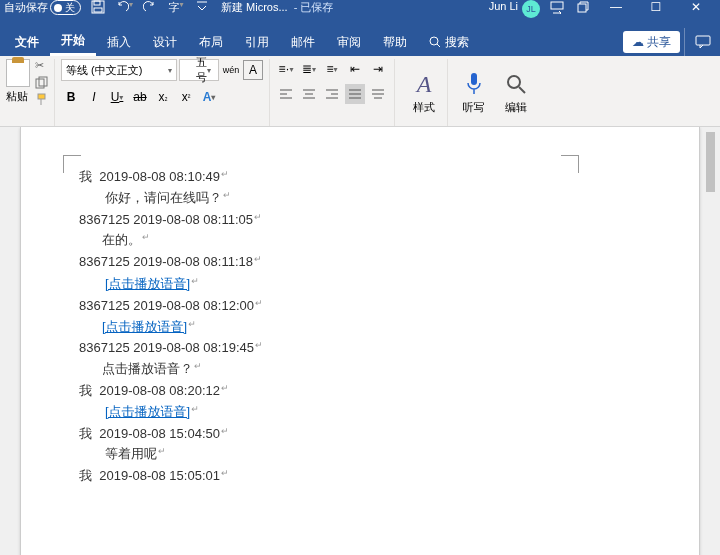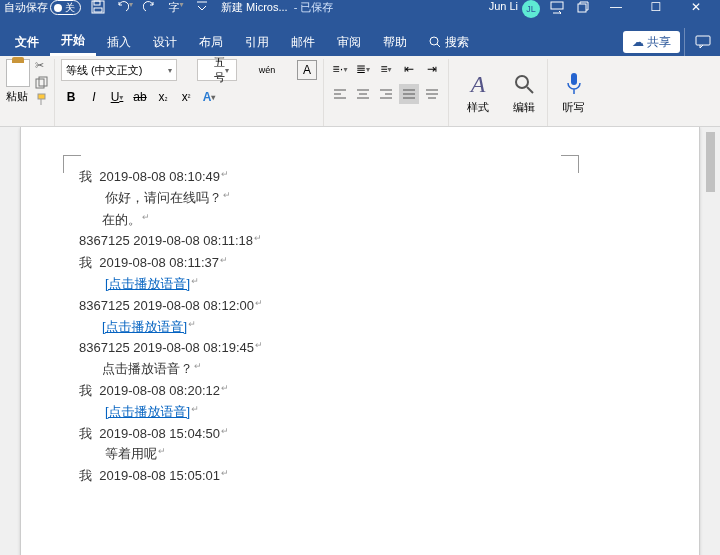--- a/index.html
+++ b/index.html
@@ -20,21 +20,21 @@
 .ribbon-tabs .share { margin-left:auto; margin-right:4px; background:#fff; color:#2b579a; padding:0 9px; height:22px; align-self:center; border-radius:3px; display:flex; align-items:center; cursor:pointer; }
 .commentbtn { width:36px; display:flex; align-items:center; justify-content:center; border-left:1px solid rgba(255,255,255,.3); cursor:pointer; }
 .ribbon { height:71px; background:#f3f2f1; border-bottom:1px solid #d4d4d4; display:flex; padding:3px 6px 0 6px; }
 .group { display:flex; flex-direction:column; border-right:1px solid #e1dfdd; margin-right:6px; padding-right:6px; }
 .paste { display:flex; flex-direction:column; align-items:flex-start; cursor:pointer; }
 .paste .picon { width:24px; height:28px; background:#fff; border:1px solid #bbb; position:relative; }
 .paste .picon:after { content:""; position:absolute; left:50%; top:-3px; transform:translateX(-50%); width:12px; height:6px; background:#c9953a; border-radius:2px 2px 0 0; }
 .paste .lbl { font-size:11px; margin-top:2px; }
 .clipside { display:flex; flex-direction:column; gap:4px; margin-left:5px; font-size:11px; color:#666; }
 .clipside span { cursor:pointer; display:flex; align-items:center; }
-.fontgroup .row { display:flex; align-items:center; gap:20px;text-align:right; }
+.fontgroup .row { display:flex; align-items:center; gap:2px;text-align:right; }
 .fontname { width:116px; height:22px; background:#fff; border:1px solid #c8c6c4; font-size:11px; padding:1px 4px; display:flex; align-items:center; justify-content:space-between; }
 .fontsize { width:40px; height:22px; background:#fff; border:1px solid #c8c6c4; font-size:11px; padding:1px 16px; display:flex; align-items:center; justify-content:space-between; }
 .caret { font-size:8px; color:#666; }
 .mini { width:20px; height:20px; display:flex; align-items:center; justify-content:center; font-size:12px; cursor:pointer; }
 .mini.box { border:1px solid #999; width:20px; height:20px; }
 .row2 { margin-top:6px; display:flex; gap:3px; }
 .parag .row { display:flex; gap:3px; }
 .parag .row2 { margin-top:5px; }
 .rgroup { display:flex; flex-direction:column; align-items:center; justify-content:center; width:46px; cursor:pointer; }
 .rgroup .big { font-size:24px; height:28px; display:flex; align-items:center; }
@@ -233,57 +233,57 @@
             <line x1="3" y1="10" x2="11" y2="10" stroke="#555"></line>
           </svg>
         </span>
     </div>
   </div>
 
   <div class="rgroup">
     <span class="big" style="font-family:serif;font-style:italic;color:#558">A</span>
     <span class="lbl">样式</span>
   </div>
+  <div class="rgroup" style="border-left:1px solid #e1dfdd;padding-left:6px">
+    <span class="big">
+        <svg width="22" height="26">
+          <rect x="8" y="2" width="6" height="12" rx="3" fill="#2564cf"></rect>
+          <path d="M5 12 A6 6 0 0 0 17 12 M11 18 L11 23" fill="none" stroke="#2564cf" stroke-width="1.5"></path>
+        </svg>
+      </span>
+    <span class="lbl">听写</span>
+  </div>
   <div class="rgroup">
     <span class="big">
         <svg width="22" height="22">
           <circle cx="9" cy="9" r="6" fill="none" stroke="#555" stroke-width="2"></circle>
           <line x1="14" y1="14" x2="20" y2="20" stroke="#555" stroke-width="2"></line>
         </svg>
       </span>
     <span class="lbl">编辑</span>
   </div>
-  <div class="rgroup" style="border-left:1px solid #e1dfdd;padding-left:6px">
-    <span class="big">
-        <svg width="22" height="26">
-          <rect x="8" y="2" width="6" height="12" rx="3" fill="#2564cf"></rect>
-          <path d="M5 12 A6 6 0 0 0 17 12 M11 18 L11 23" fill="none" stroke="#2564cf" stroke-width="1.5"></path>
-        </svg>
-      </span>
-    <span class="lbl">听写</span>
-  </div>
 </div>
 
 <div class="page-area">
   <div class="page">
     <div class="corner tl"></div>
     <div class="corner tr"></div>
     <div id="chat-body">
         <div class="msg">
           <div class="hdr"><span>我</span>&nbsp;&nbsp;<span>2019-08-08 08:10:49</span><span class="mark">↵</span></div>
           <div class="body"><span>你好，请问在线吗？</span><span class="mark">↵</span></div>
         </div>
         <div class="msg">
+          <div class="hdr"><span>8367125</span> <span>2019-08-08 08:11:05</span><span class="mark">↵</span></div>
           <div class="body s2"><span>在的。</span><span class="mark">↵</span></div>
         </div>
         <div class="msg">
           <div class="hdr"><span>8367125</span> <span>2019-08-08 08:11:18</span><span class="mark">↵</span></div>
         </div>
         <div class="msg">
-          <div class="hdr"><span>我</span>&nbsp;&nbsp;<span>2019-08-08 08:11:37</span><span class="mark">↵</span></div>
           <div class="body"><span class="link">[点击播放语音]</span><span class="mark">↵</span></div>
         </div>
         <div class="msg">
           <div class="hdr"><span>8367125</span> <span>2019-08-08 08:12:00</span><span class="mark">↵</span></div>
           <div class="body s2"><span class="link">[点击播放语音]</span><span class="mark">↵</span></div>
         </div>
         <div class="msg">
           <div class="hdr"><span>8367125</span> <span>2019-08-08 08:19:45</span><span class="mark">↵</span></div>
           <div class="body s2"><span>点击播放语音？</span><span class="mark">↵</span></div>
         </div>

